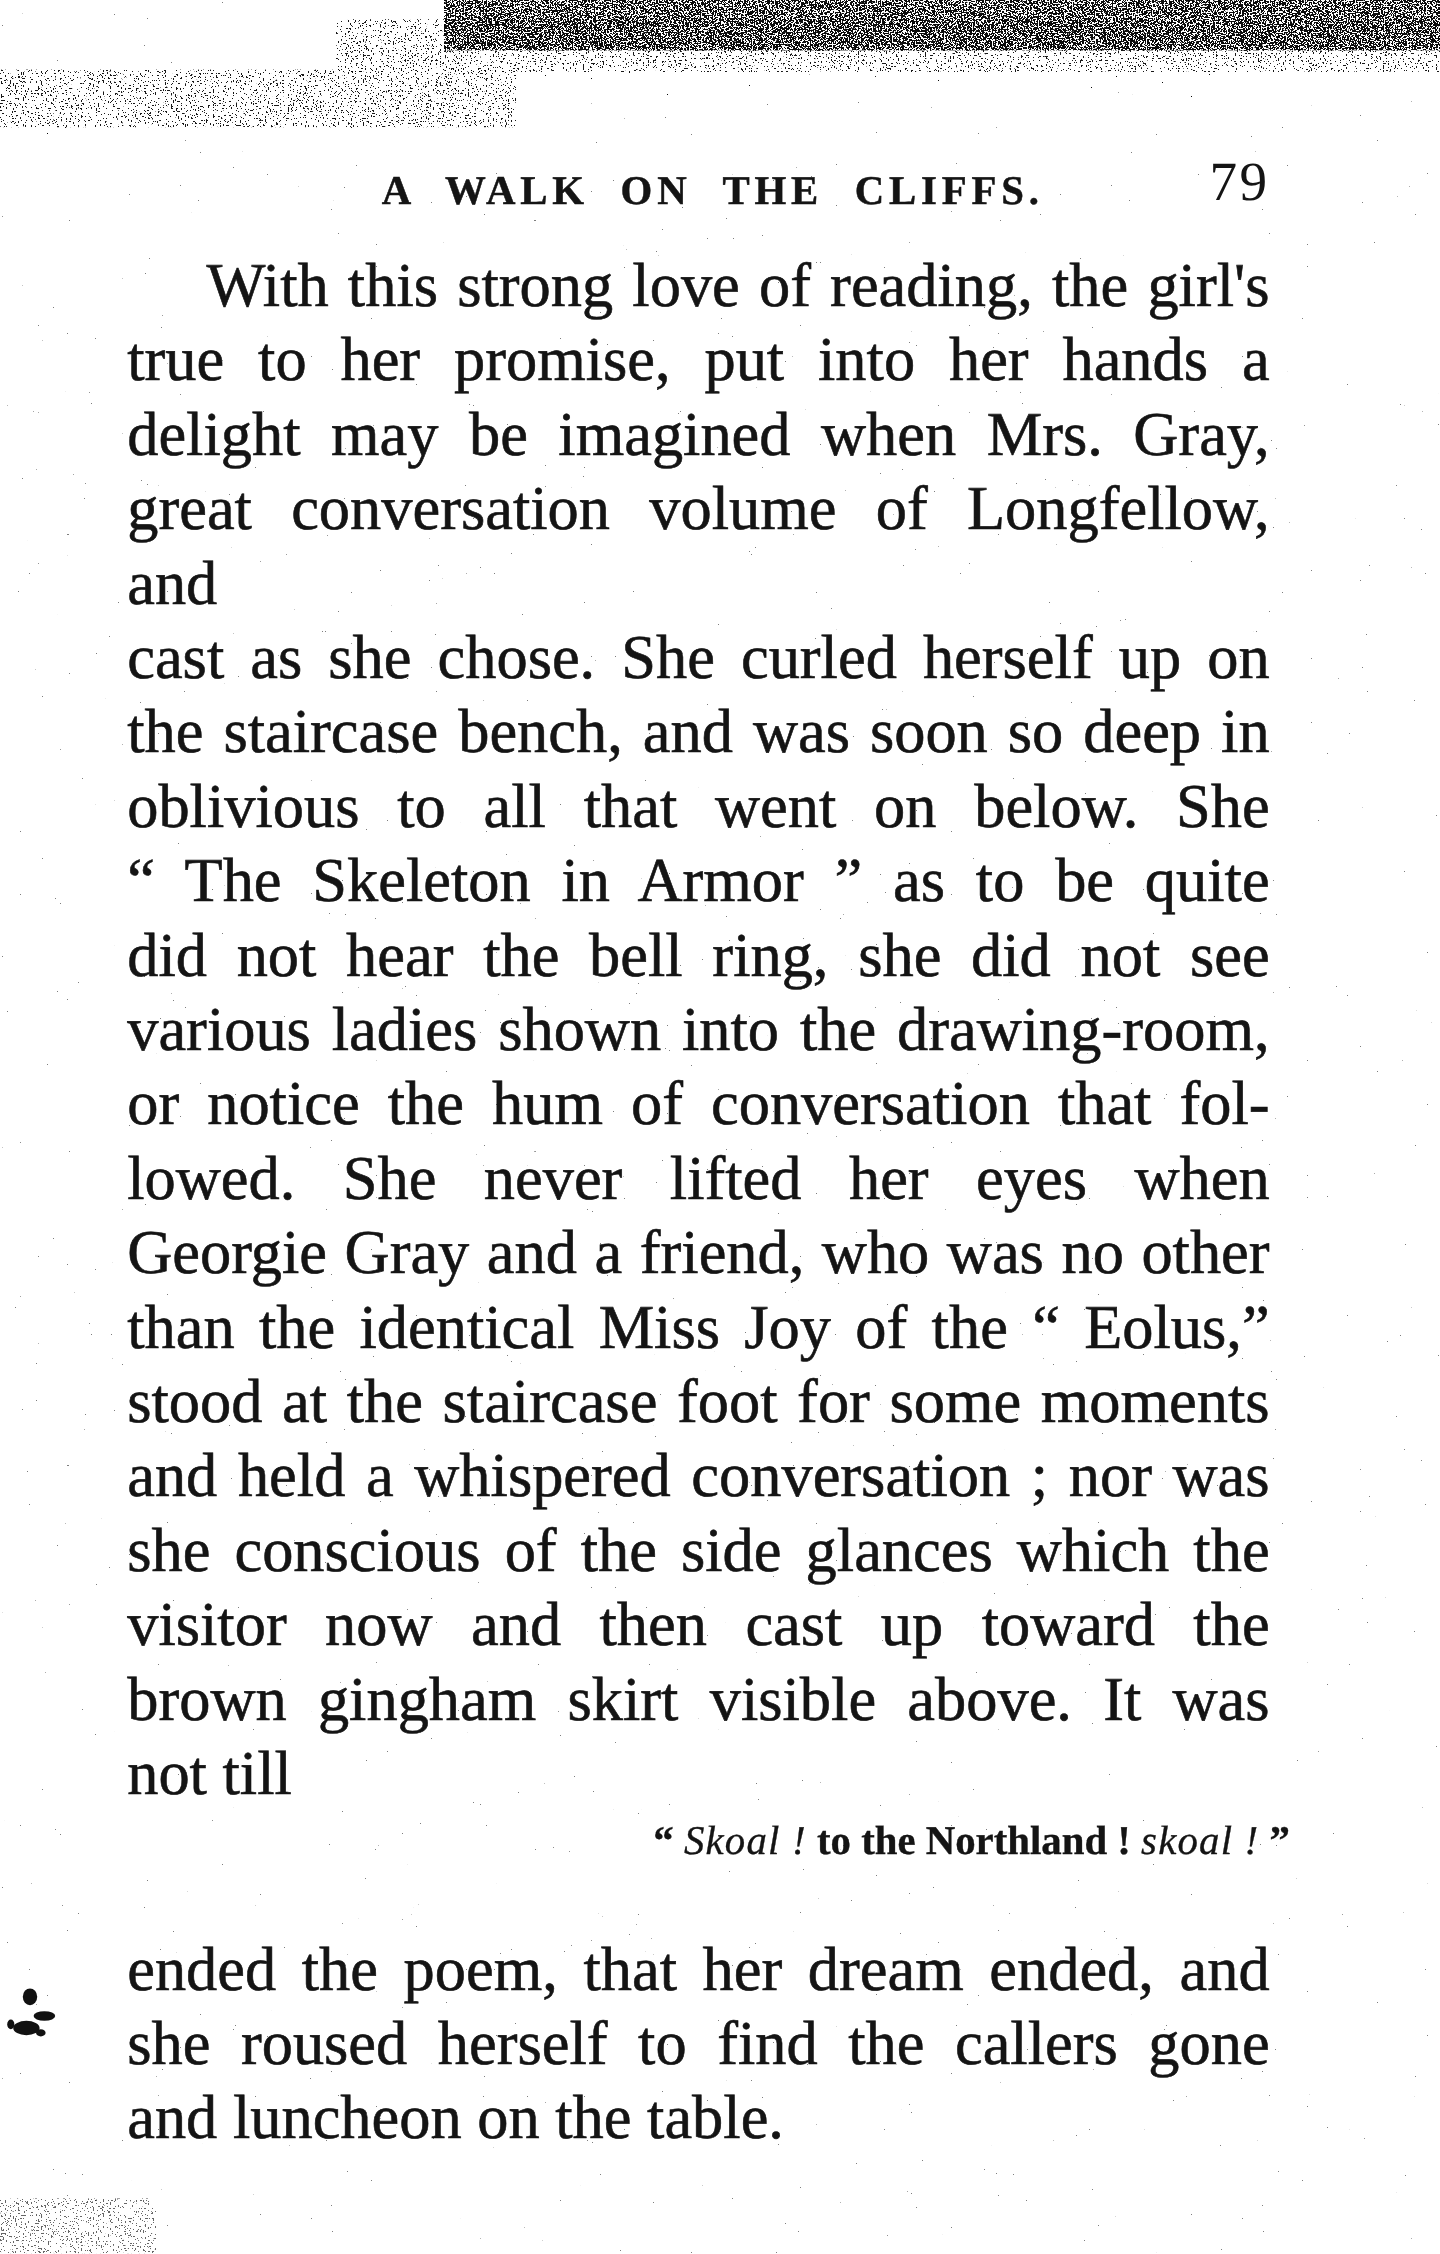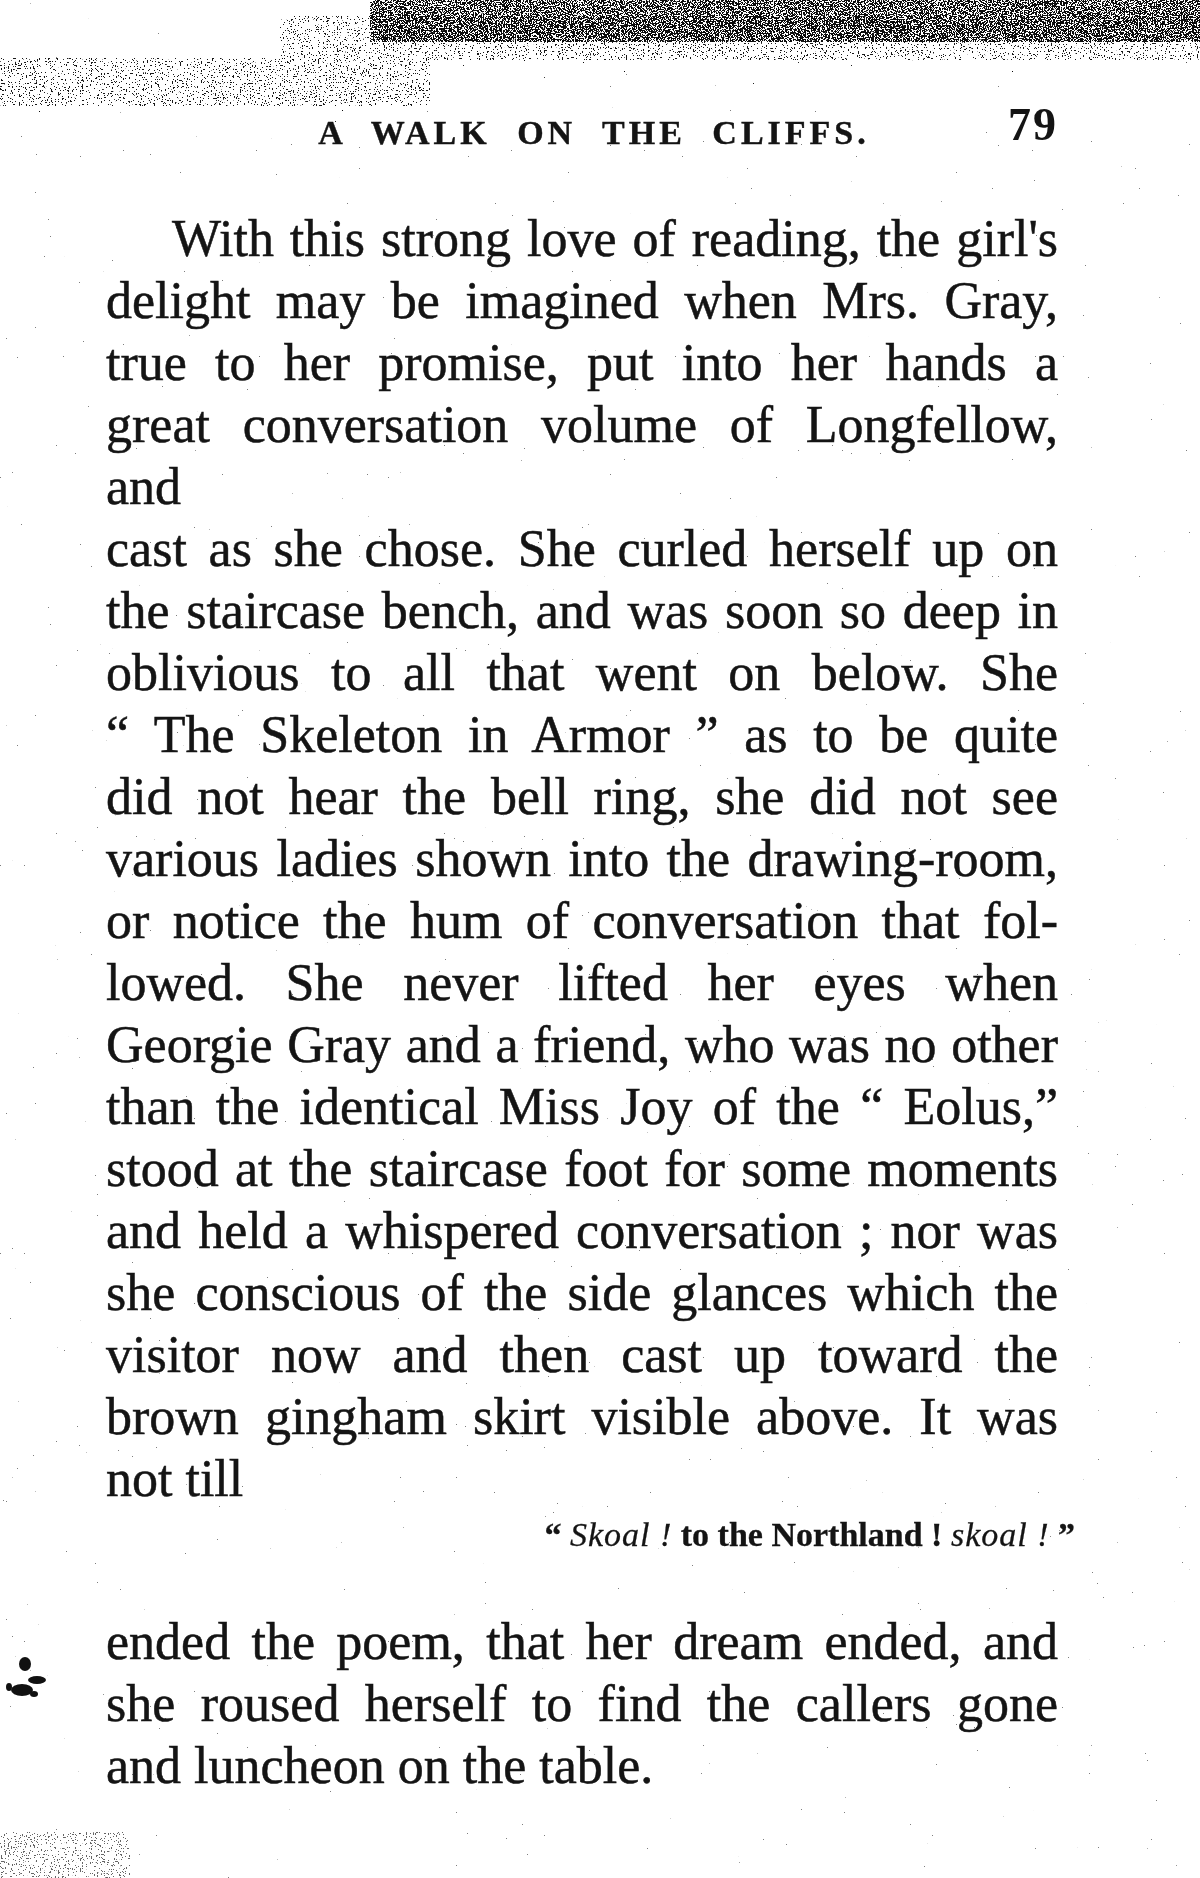--- a/index.html
+++ b/index.html
@@ -13,40 +13,40 @@
     overflow: hidden;
   }
   .noise {
     position: absolute;
     top: 0; left: 0;
     width: 1200px; height: 1878px;
     pointer-events: none;
   }
   .running-head {
     position: absolute;
-    top: 109px; left: 106px;
+    top: 136px; left: 106px;
     width: 952px; height: 48px;
   }
   .head-title {
     position: absolute;
     left: 0; right: 0;
     text-align: center;
     transform: translateX(12px);
     font-size: 34px;
     font-weight: 700;
     letter-spacing: 4px;
     word-spacing: 14px;
     line-height: 48px;
     -webkit-text-stroke: 0.4px currentColor;
   }
   .folio {
     position: absolute;
     right: 0; top: -8px;
     font-size: 46px;
-    font-weight: 700;
+    font-weight: 400;
     letter-spacing: 2px;
     line-height: 48px;
   }
   .text-block {
     position: absolute;
     left: 106px; top: 208px;
     width: 952px;
   }
   .para .line {
     font-size: 52px;
@@ -115,22 +115,22 @@
   </svg>
 
   <header class="running-head">
     <div class="head-title">A WALK ON THE CLIFFS.</div>
     <div class="folio">79</div>
   </header>
 
   <main class="text-block">
     <div class="para para1">
         <div class="line">With this strong love of reading, the girl's</div>
+        <div class="line">true to her promise, put into her hands a</div>
         <div class="line">delight may be imagined when Mrs. Gray,</div>
-        <div class="line">true to her promise, put into her hands a</div>
         <div class="line">great conversation volume of Longfellow, and</div>
         <div class="line">cast as she chose. She curled herself up on</div>
         <div class="line">the staircase bench, and was soon so deep in</div>
         <div class="line">oblivious to all that went on below. She</div>
         <div class="line">“ The Skeleton in Armor ” as to be quite</div>
         <div class="line">did not hear the bell ring, she did not see</div>
         <div class="line">various ladies shown into the drawing-room,</div>
         <div class="line">or notice the hum of conversation that fol-</div>
         <div class="line">lowed. She never lifted her eyes when</div>
         <div class="line">Georgie Gray and a friend, who was no other</div>

